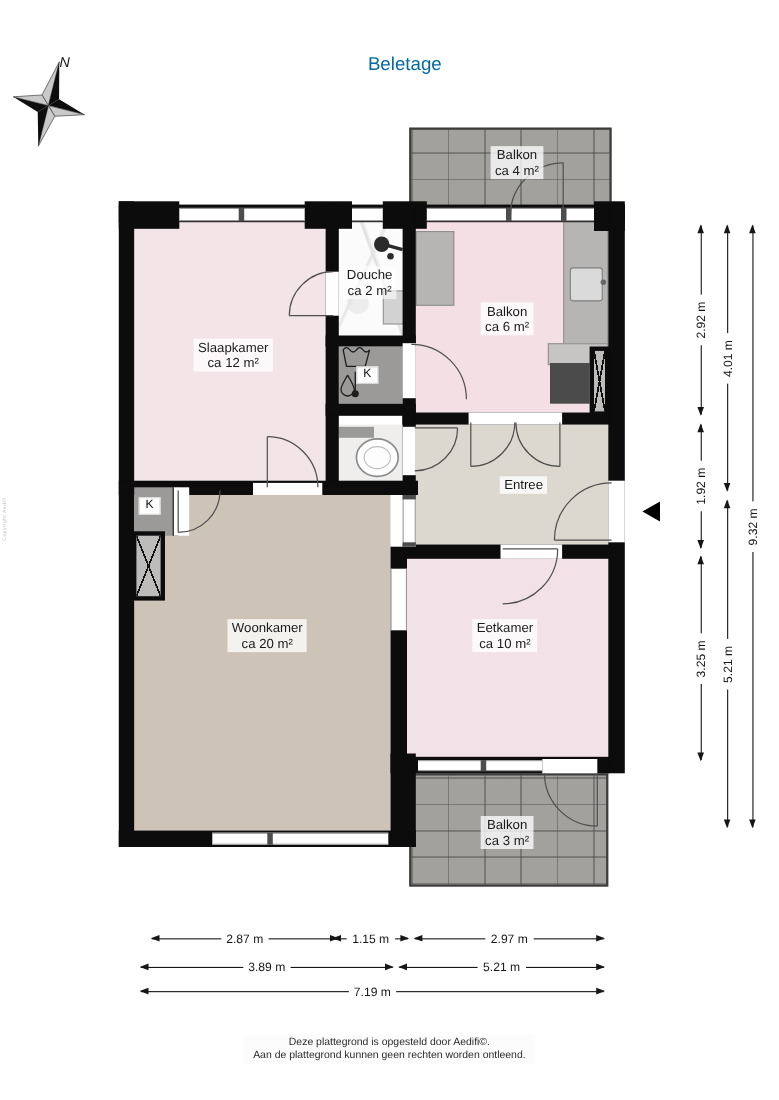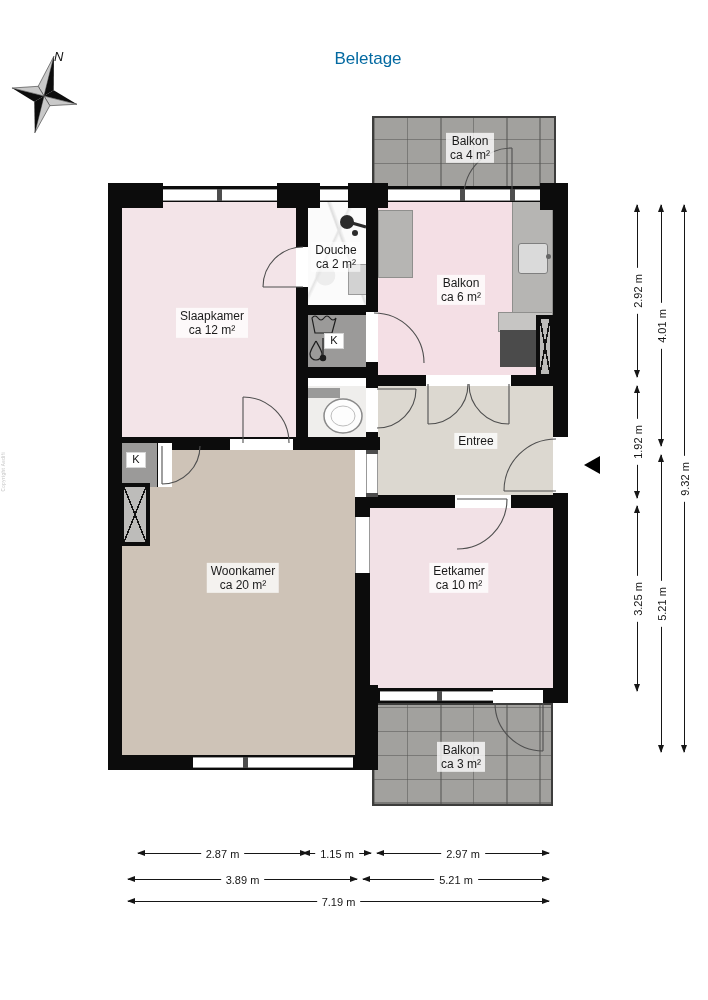--- a/index.html
+++ b/index.html
@@ -290,16 +290,22 @@
     <span class="ah-l"></span>
       <span class="ah-r"></span>
     <span class="lbl">5.21 m</span>
   </div>
   <div class="hdim" style="left:128px;top:901px;width:421px;">
     <span class="ah-l"></span>
       <span class="ah-r"></span>
     <span class="lbl">7.19 m</span>
   </div>
 
+  <div class="footer">
+    <span class="chip">
+      <span style="display:block;">Deze plattegrond is opgesteld door Aedifi©.</span>
+      <span style="display:block;">Aan de plattegrond kunnen geen rechten worden ontleend.</span>
+    </span>
+  </div>
 
   <div class="watermark">Copyright Aedifi</div>
 
 </div>
 
 </body></html>

